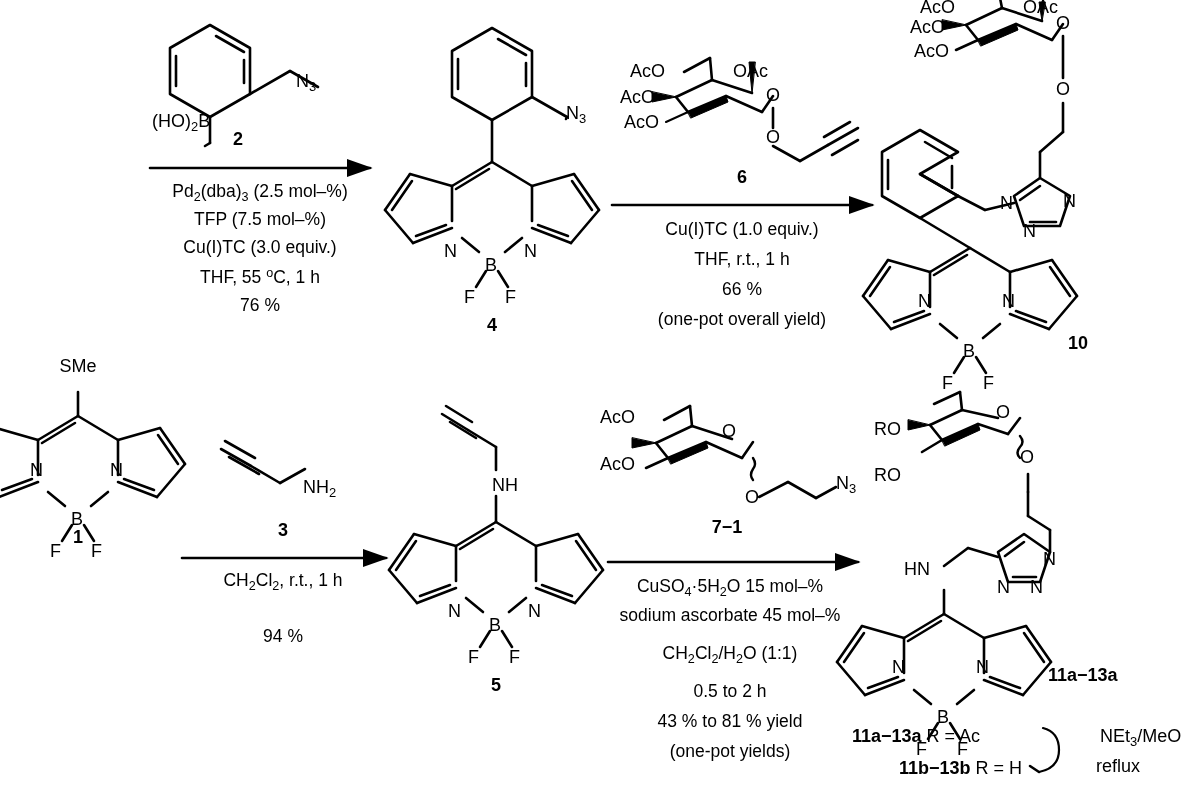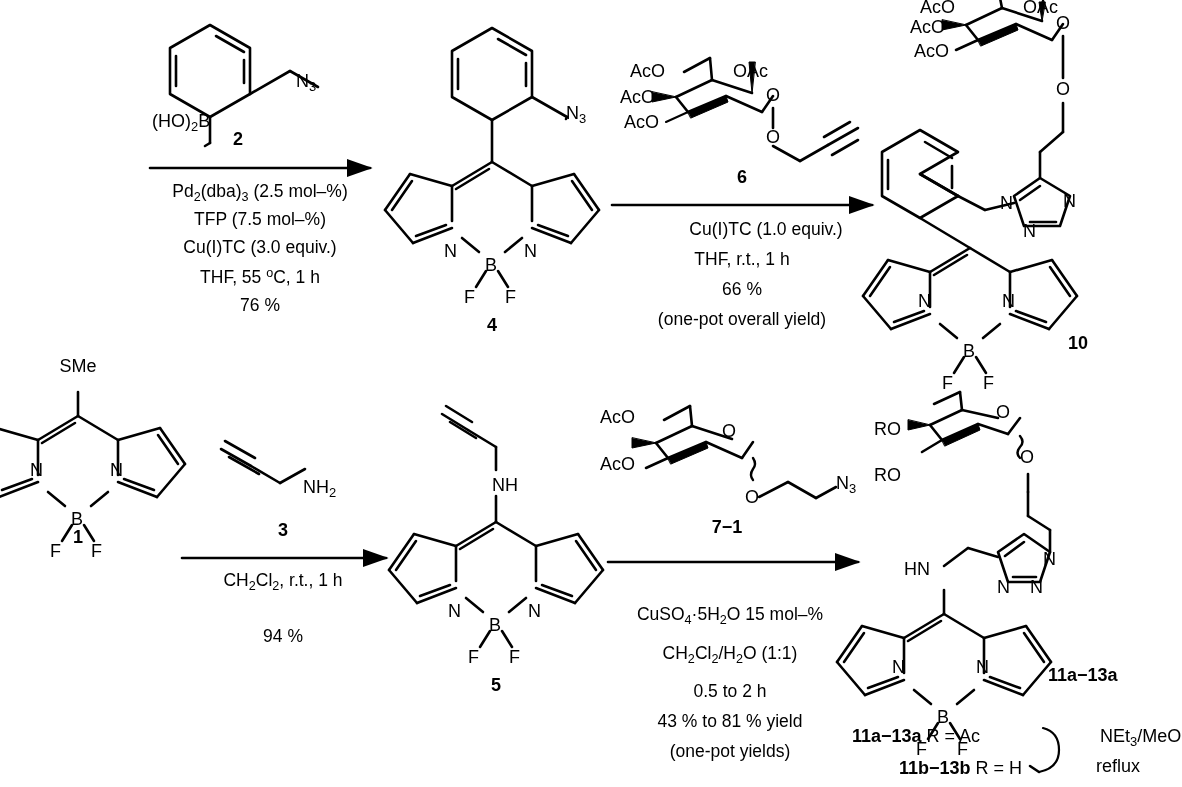--- a/index.html
+++ b/index.html
@@ -335,21 +335,21 @@
 <div class="txt cmpd center" style="left:492px;top:316px;">4</div>
 
 <div class="txt lbl" style="left:630px;top:62px;">AcO</div>
 <div class="txt lbl" style="left:620px;top:88px;">AcO</div>
 <div class="txt lbl" style="left:624px;top:113px;">AcO</div>
 <div class="txt lbl" style="left:733px;top:62px;">OAc</div>
 <div class="txt lbl" style="left:766px;top:86px;">O</div>
 <div class="txt lbl" style="left:766px;top:128px;">O</div>
 <div class="txt cmpd center" style="left:742px;top:168px;">6</div>
 
-<div class="txt cond center" style="left:742px;top:221px;margin-left:24px;">Cu(I)TC (1.0 equiv.)</div>
+<div class="txt cond center" style="left:742px;top:221px;">Cu(I)TC (1.0 equiv.)</div>
 <div class="txt cond center" style="left:742px;top:251px;">THF, r.t., 1 h</div>
 <div class="txt cond center" style="left:742px;top:281px;">66 %</div>
 <div class="txt cond center" style="left:742px;top:311px;">(one-pot overall yield)</div>
 
 <div class="txt lbl" style="left:920px;top:-2px;">AcO</div>
 <div class="txt lbl" style="left:910px;top:18px;">AcO</div>
 <div class="txt lbl" style="left:914px;top:42px;">AcO</div>
 <div class="txt lbl" style="left:1023px;top:-2px;">OAc</div>
 <div class="txt lbl" style="left:1056px;top:14px;">O</div>
 <div class="txt lbl" style="left:1056px;top:80px;">O</div>
@@ -385,21 +385,22 @@
 <div class="txt lbl" style="left:509px;top:648px;">F</div>
 <div class="txt cmpd center" style="left:496px;top:676px;">5</div>
 
 <div class="txt lbl" style="left:600px;top:408px;">AcO</div>
 <div class="txt lbl" style="left:600px;top:455px;">AcO</div>
 <div class="txt lbl" style="left:722px;top:422px;">O</div>
 <div class="txt lbl" style="left:745px;top:488px;">O</div>
 <div class="txt lbl" style="left:836px;top:474px;"><span>N</span><sub>3</sub></div>
 <div class="txt cmpd center" style="left:727px;top:518px;">7−1</div>
 
-<div class="txt cond center" style="left:730px;top:606px;">CuSO<sub>4</sub>·5H<sub>2</sub>O 15 mol–%</div>
+<div class="txt cond center" style="left:730px;top:578px;">CuSO<sub>4</sub>·5H<sub>2</sub>O 15 mol–%</div>
+<div class="txt cond center" style="left:730px;top:607px;">sodium ascorbate 45 mol–%</div>
 <div class="txt cond center" style="left:730px;top:645px;">CH<sub>2</sub>Cl<sub>2</sub>/H<sub>2</sub>O (1:1)</div>
 <div class="txt cond center" style="left:730px;top:683px;">0.5 to 2 h</div>
 <div class="txt cond center" style="left:730px;top:713px;">43 % to 81 % yield</div>
 <div class="txt cond center" style="left:730px;top:743px;">(one-pot yields)</div>
 
 <div class="txt lbl" style="left:874px;top:420px;">RO</div>
 <div class="txt lbl" style="left:874px;top:466px;">RO</div>
 <div class="txt lbl" style="left:996px;top:403px;">O</div>
 <div class="txt lbl" style="left:1020px;top:448px;">O</div>
 <div class="txt lbl" style="left:1043px;top:550px;">N</div>

